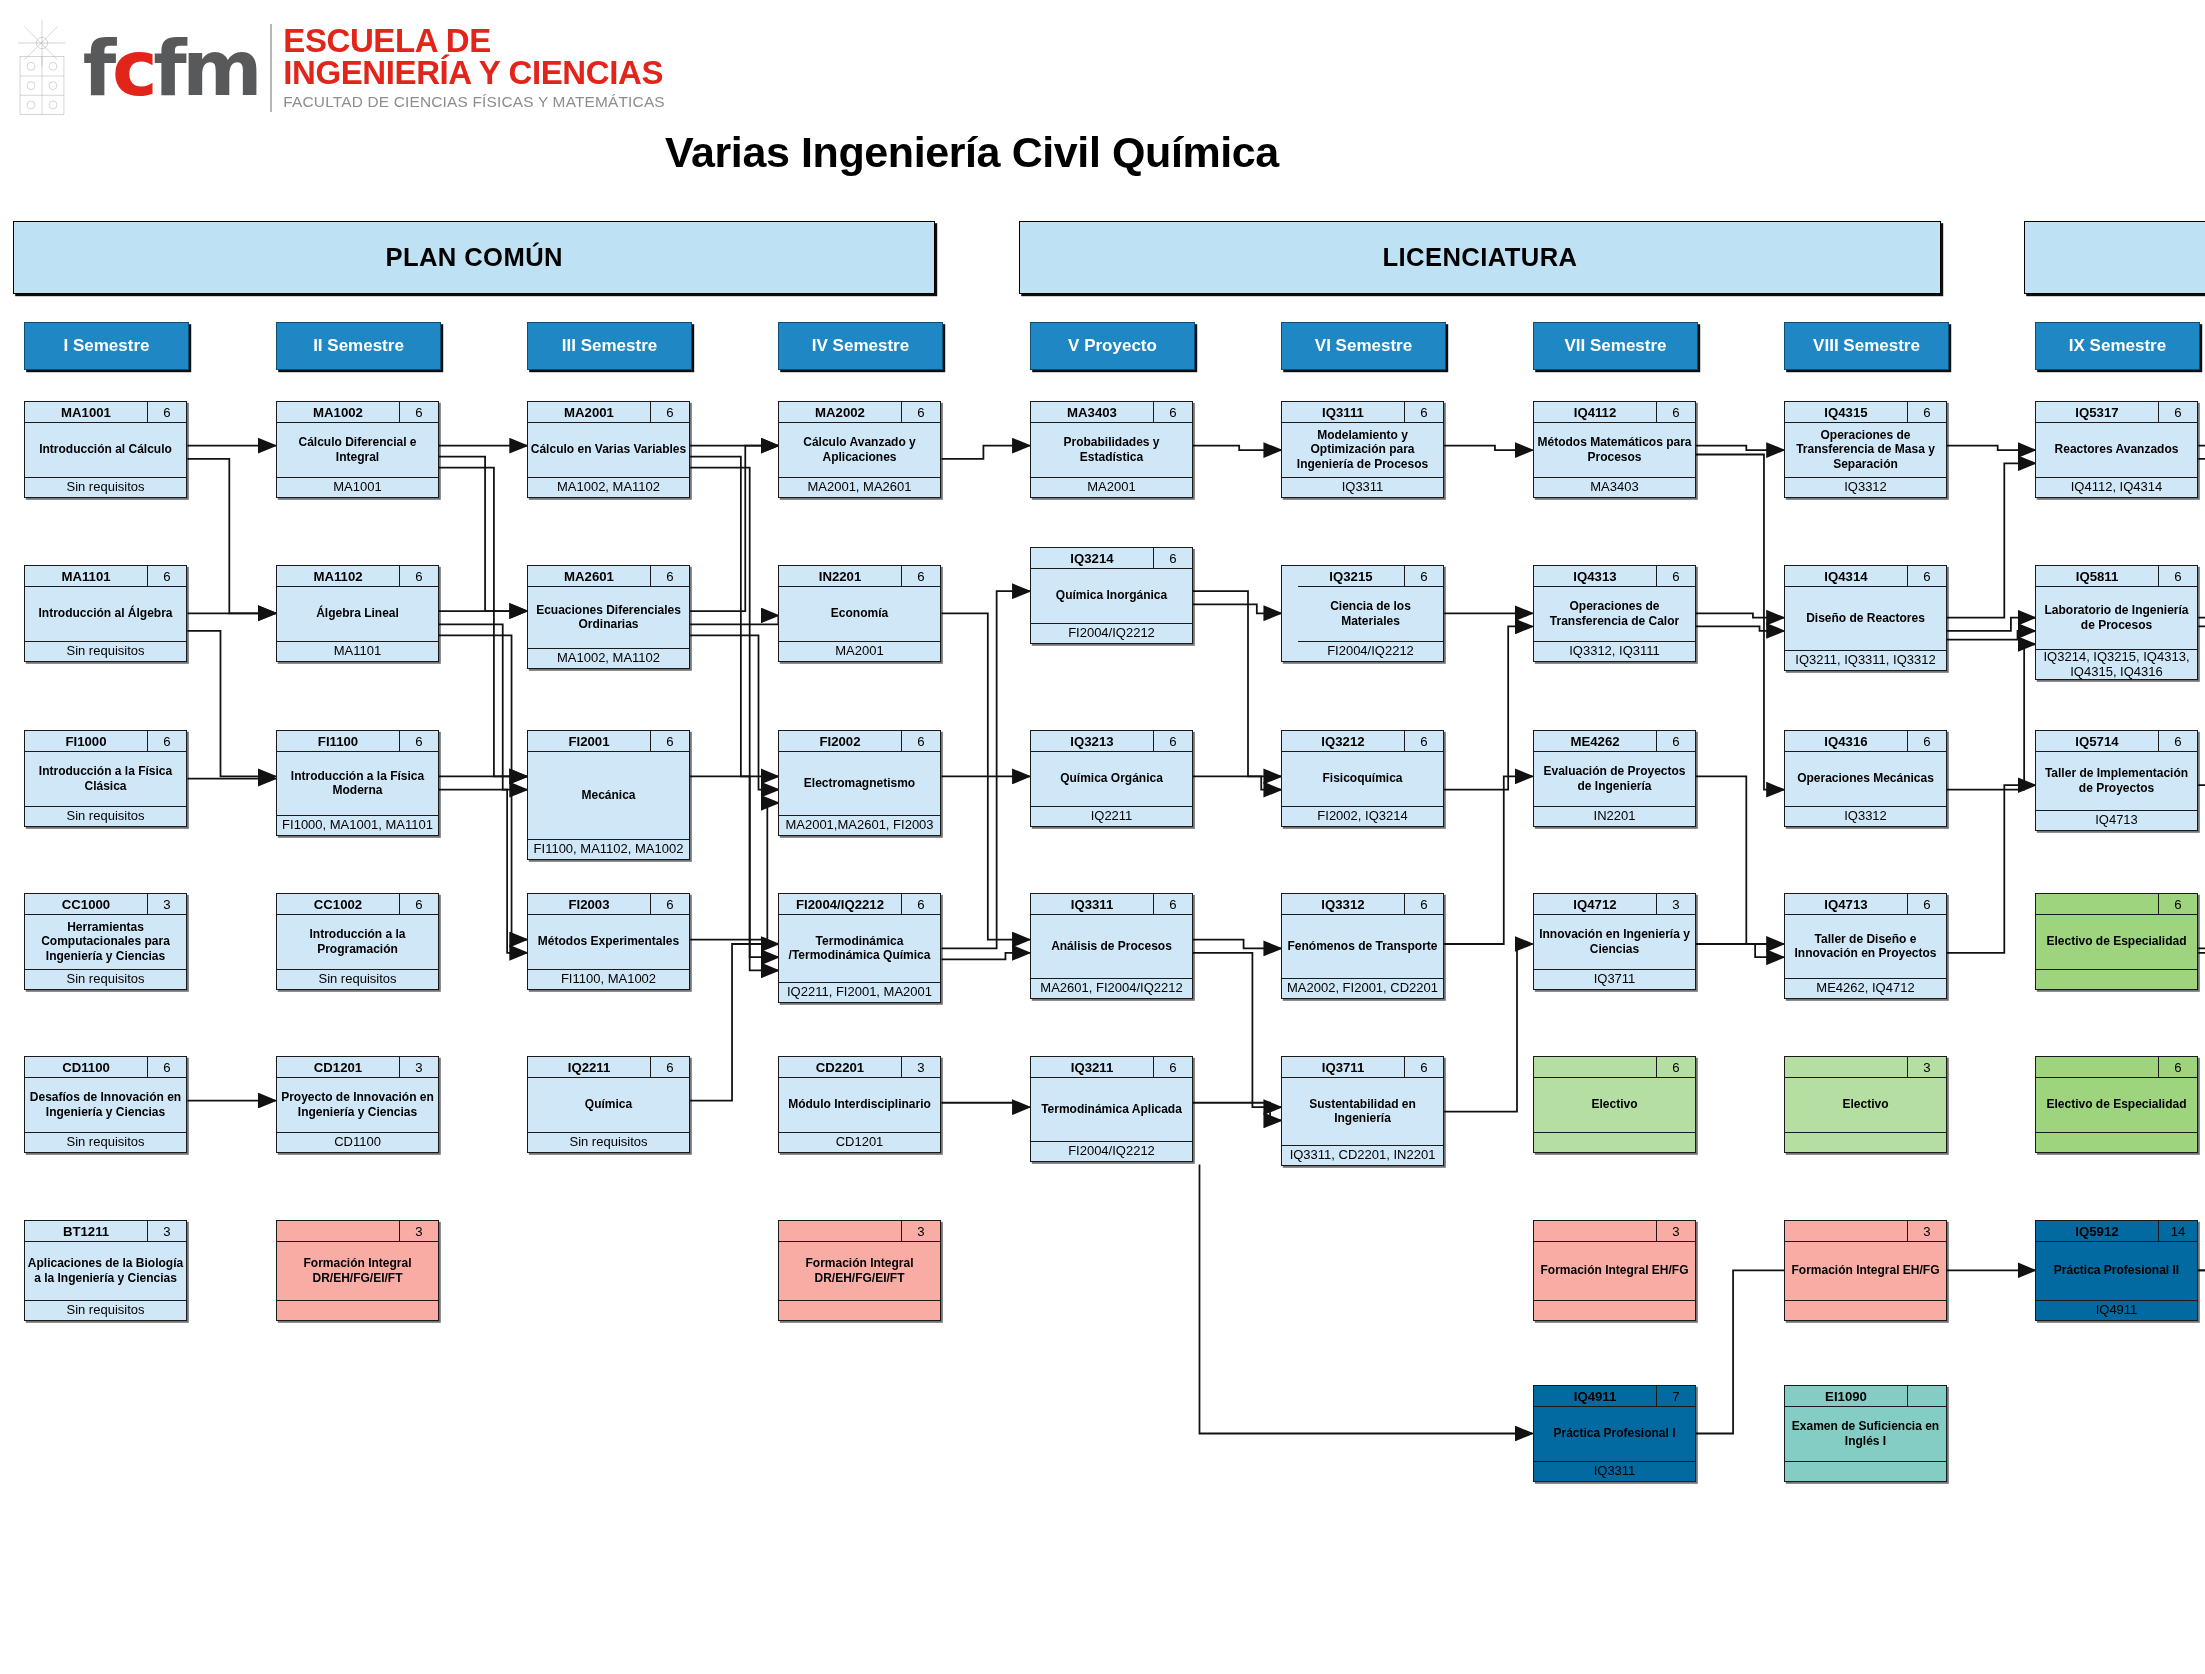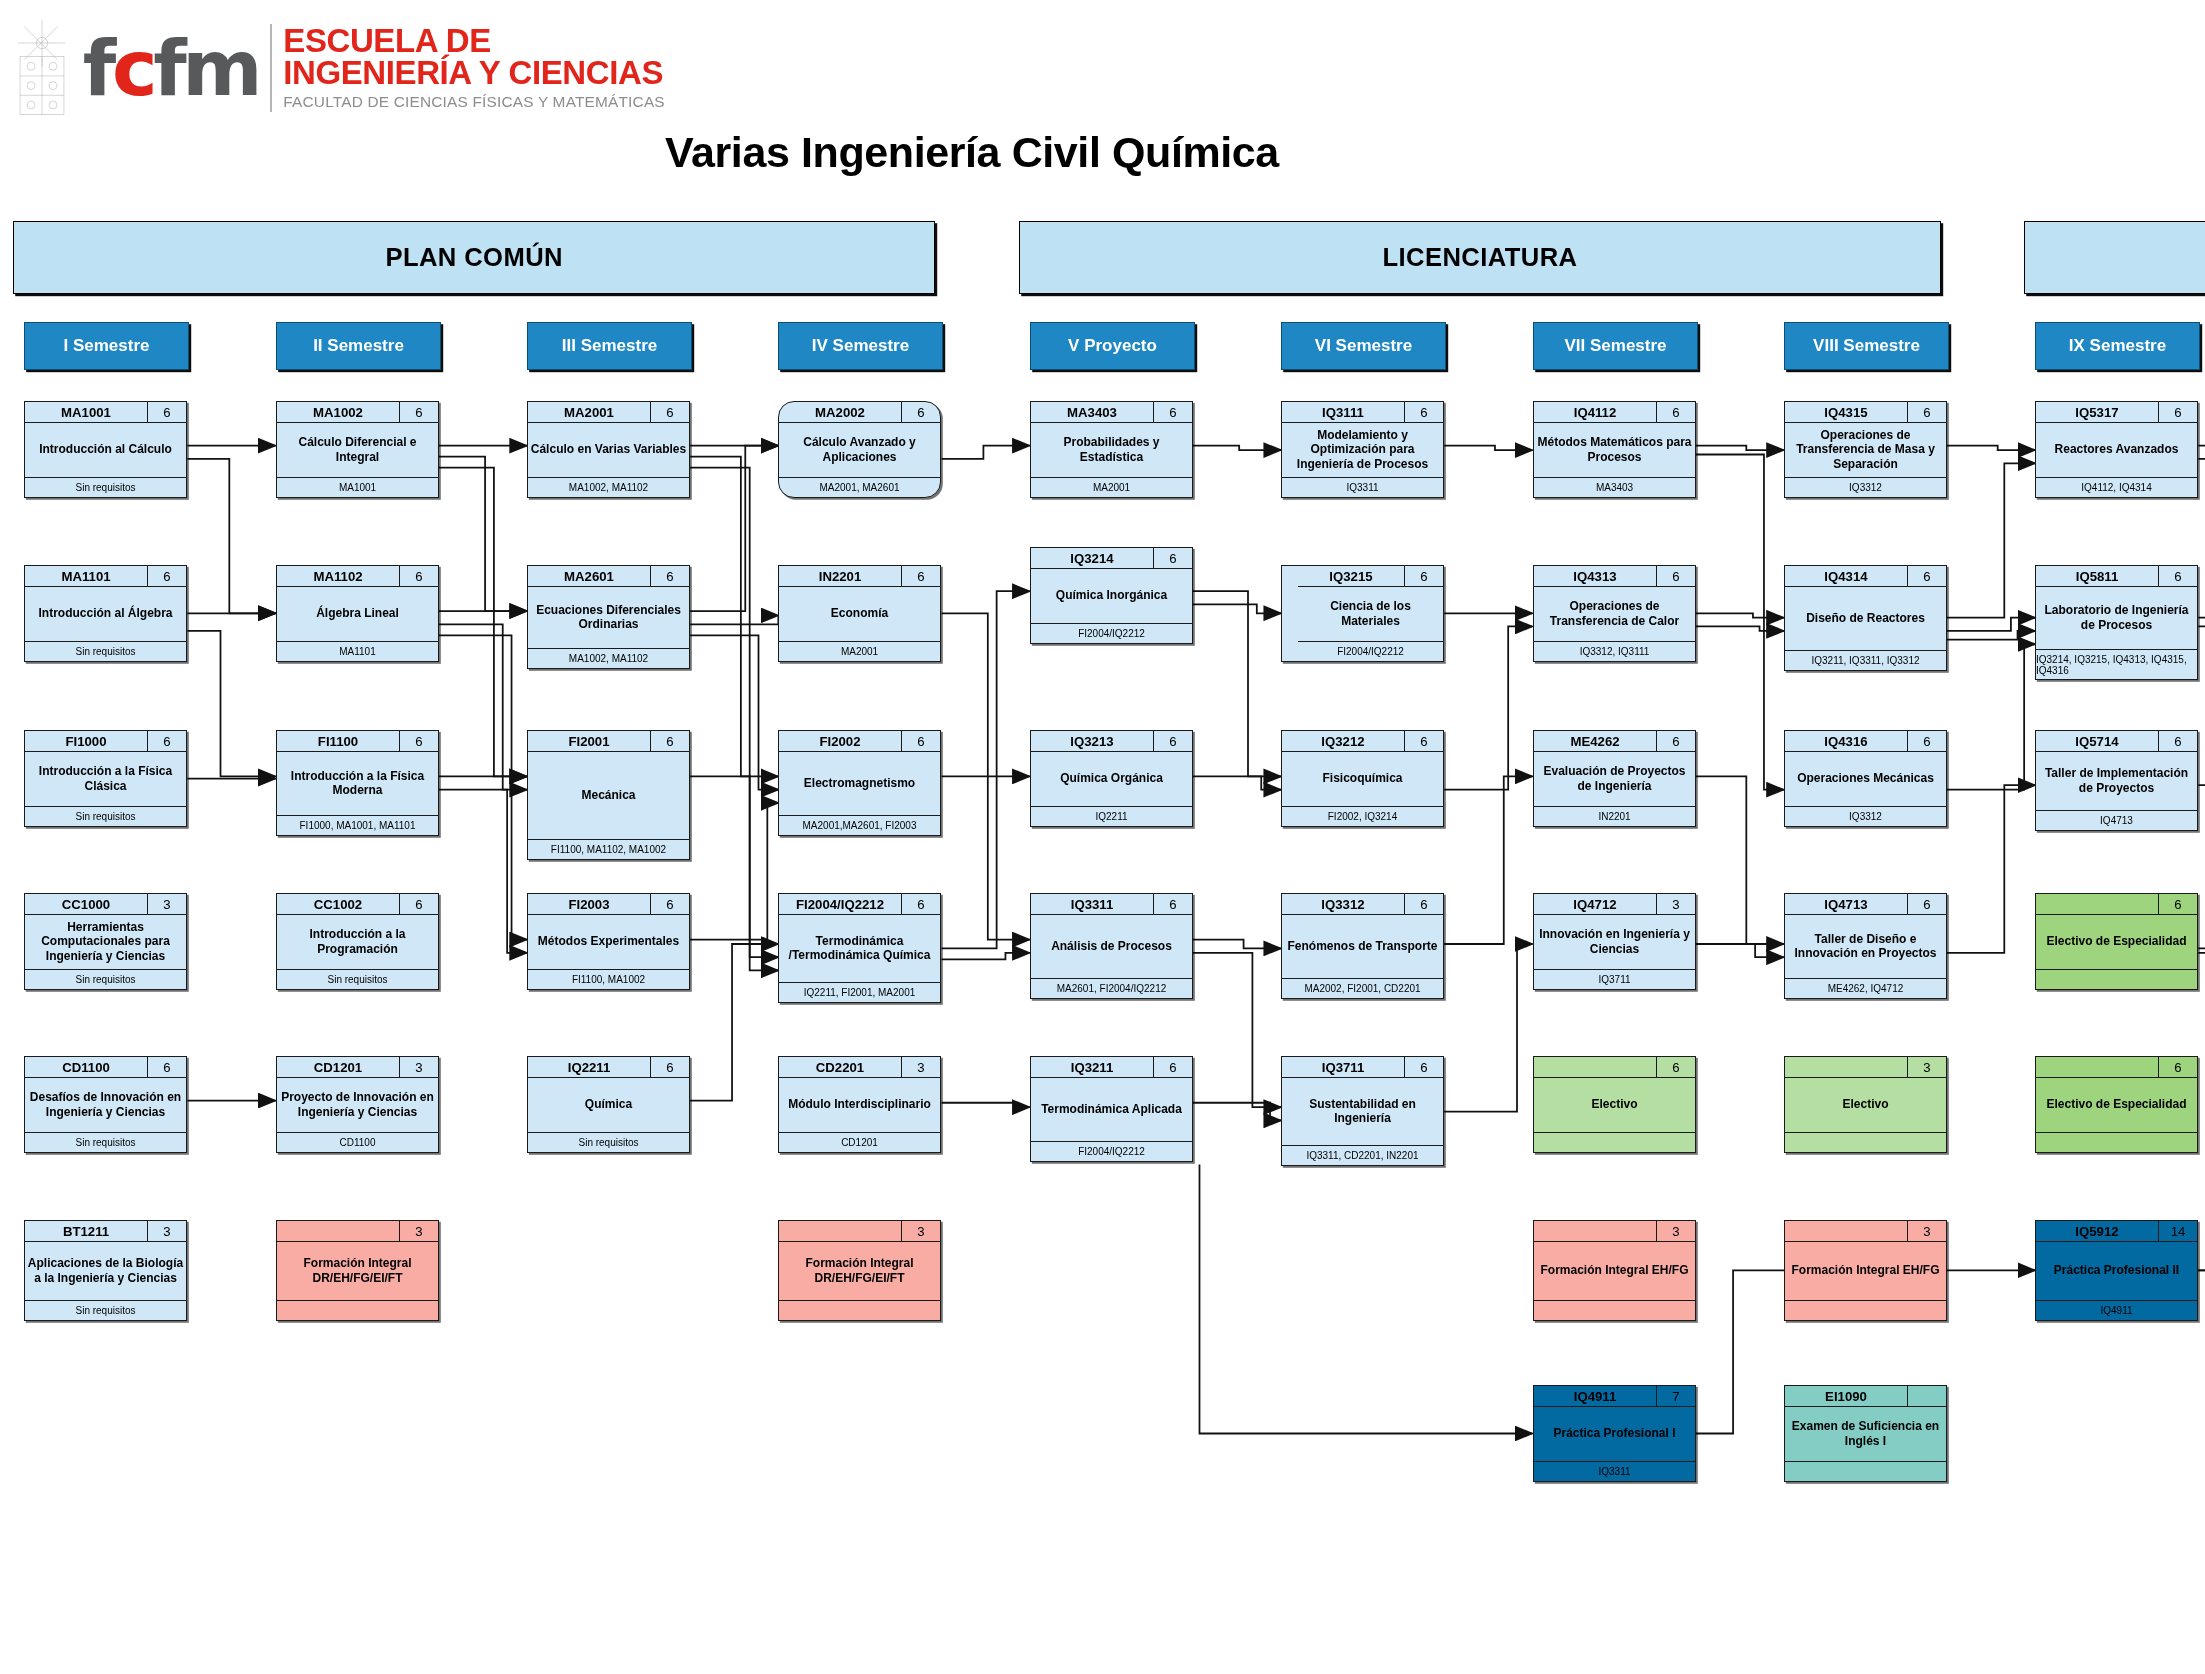--- a/index.html
+++ b/index.html
@@ -46,21 +46,21 @@
   .course .code{flex:1 1 auto;display:flex;align-items:center;justify-content:center;
                 font-size:13.2px;font-weight:bold;color:#000;}
   .course .cred{width:38px;flex:0 0 auto;border-left:0.9px solid #1a1a1a;
                 display:flex;align-items:center;justify-content:center;
                 font-size:13.2px;font-weight:normal;color:#000;}
   .course .name{flex:1 1 auto;display:flex;align-items:center;justify-content:center;
                 text-align:center;font-size:12px;font-weight:bold;color:#000;
                 line-height:1.22;padding:0.9px 2.6px;}
   .course .req{height:19.4px;flex:0 0 auto;border-top:0.9px solid #1a1a1a;
                display:flex;align-items:center;justify-content:center;
-               text-align:left;font-size:10px;font-weight:normal;color:#000;line-height:1.1;}
+               text-align:center;font-size:13px;font-weight:normal;color:#000;line-height:1.1;}
   .course .req.tall{height:29px;}
   .c-blue   {background:#cfe7f7;}
   .c-green  {background:#9ed47e;}
   .c-lgreen {background:#b5dfa2;}
   .c-red    {background:#f8aca4;}
   .c-yellow {background:#0369a1;}
   .c-teal   {background:#84cdc4;}
 
   
   #wires{position:absolute;left:0;top:0;width:2694px;height:1675px;pointer-events:none;}
@@ -360,21 +360,21 @@
       <div class="req">FI1100, MA1002</div>
     </div>
     <div class="course c-blue" style="left: 527px; top: 1056px; width: 163px; height: 97px;">
       <div class="hdr">
         <div class="code">IQ2211</div>
         <div class="cred">6</div>
       </div>
       <div class="name">Química</div>
       <div class="req">Sin requisitos</div>
     </div>
-    <div class="course c-blue" style="left: 778px; top: 401px; width: 163px; height: 97px; border-radius: 16px;">
+    <div class="course c-blue" style="left: 778px; top: 401px; width: 163px; height: 97px;">
       <div class="hdr">
         <div class="code">MA2002</div>
         <div class="cred">6</div>
       </div>
       <div class="name">Cálculo Avanzado y Aplicaciones</div>
       <div class="req">MA2001, MA2601</div>
     </div>
     <div class="course c-blue" style="left: 778px; top: 565px; width: 163px; height: 97px;">
       <div class="hdr">
         <div class="code">IN2201</div>

